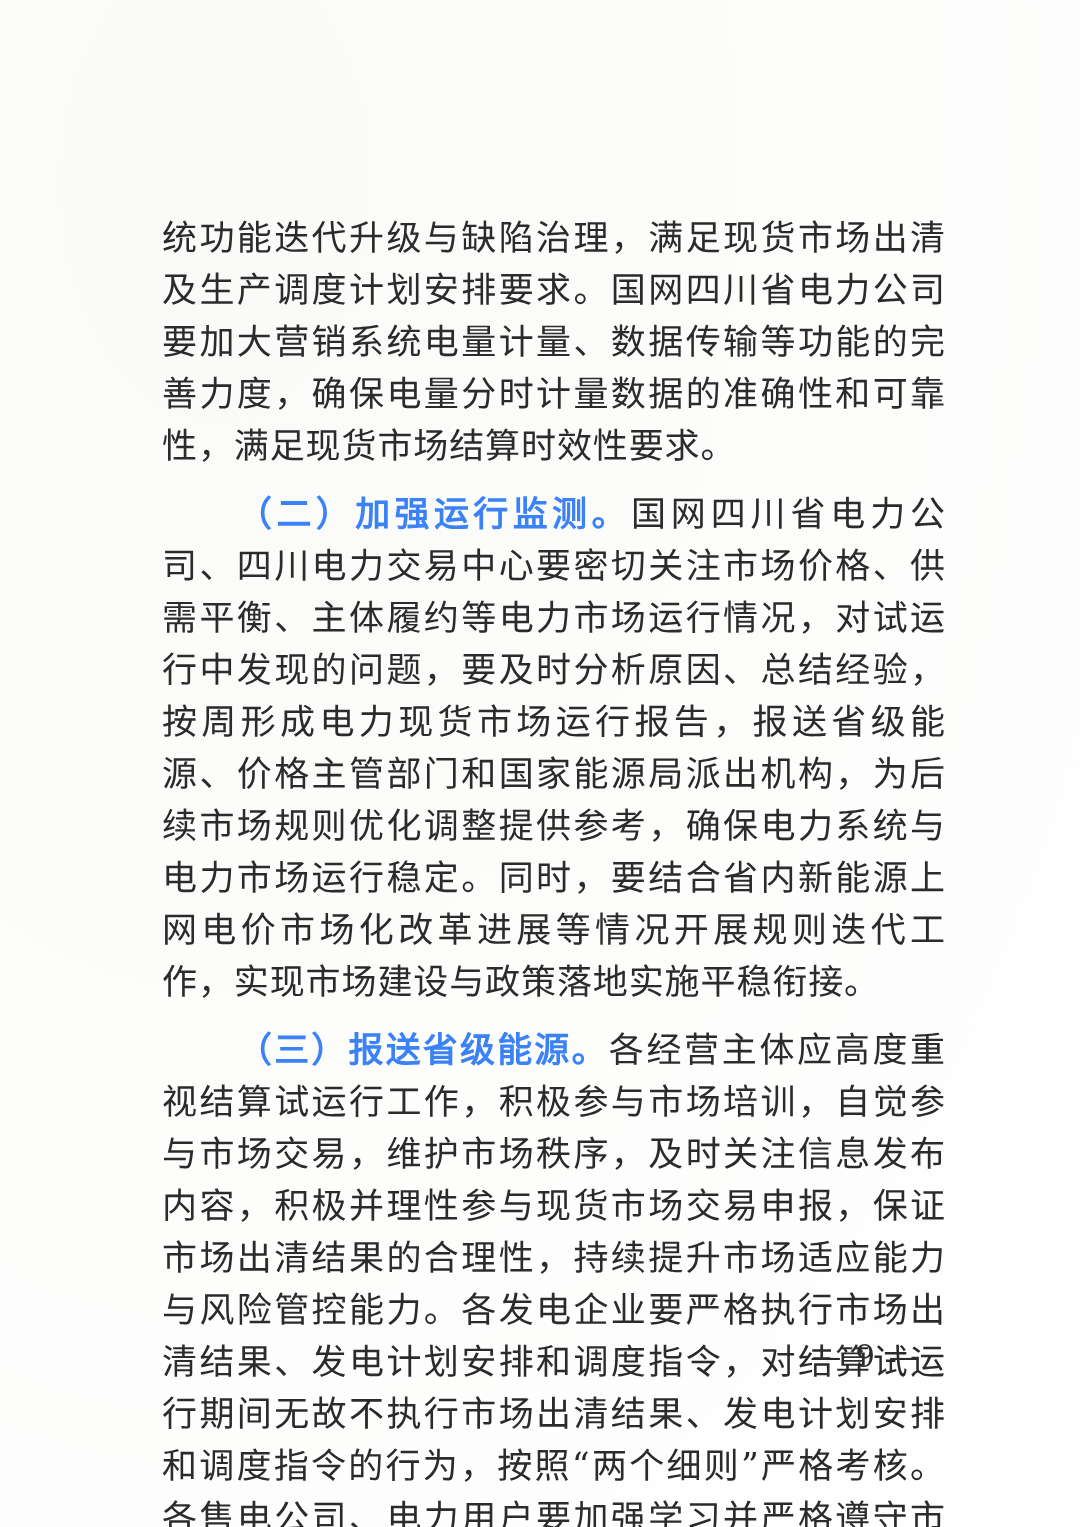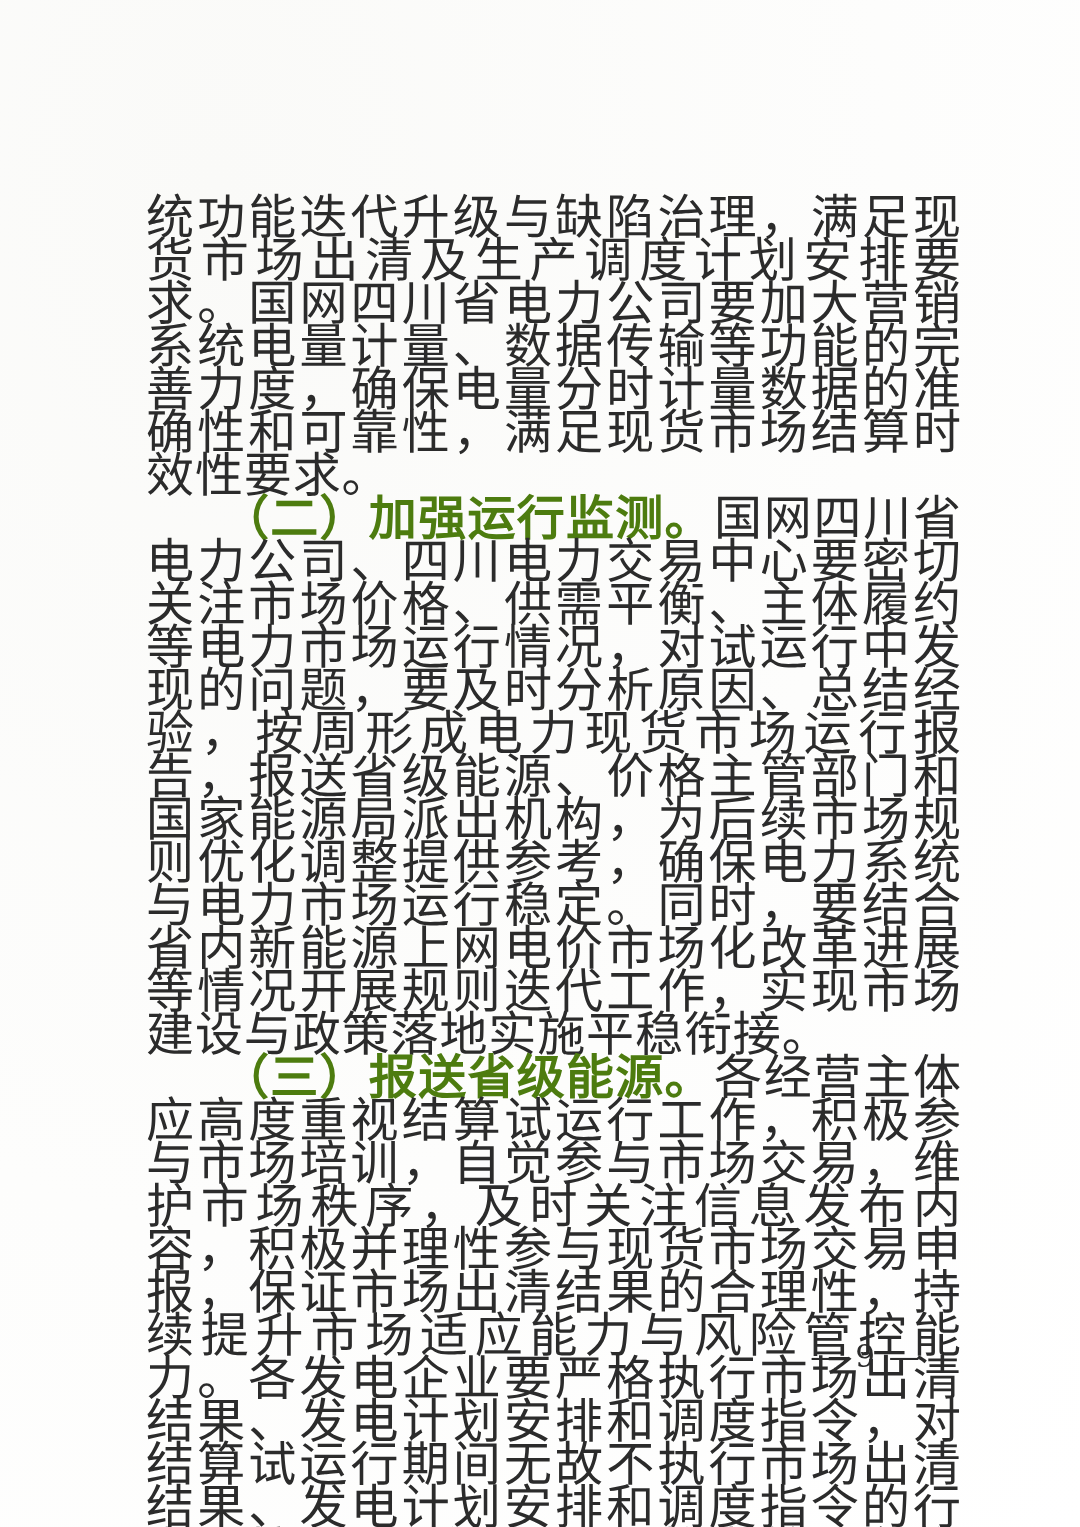--- a/index.html
+++ b/index.html
@@ -35,44 +35,44 @@
 
   
   .text-column {
     position: absolute;
     left: 146px;
     top: 196px;
     width: 816px;
   }
 
   .para {
-    margin: 0;
+    margin: 16px;
     color: #2b2b2b;
-    font-size: 48px;
-    line-height: 43px;
+    font-size: 35px;
+    line-height: 52px;
     text-align: justify;
     text-justify: inter-character;
     letter-spacing: 0.9px;
     text-indent: 0;
     font-weight: 400;
     -webkit-font-smoothing: antialiased;
   }
 
   .para.indent {
     text-indent: 75px;
   }
 
   .para + .para {
     margin-top: 0;
   }
 
   
   .heading-run {
     font-weight: 700;
-    color: #4d7c0f;
+    color: #3b82f6;
     letter-spacing: 0.4px;
   }
 
   
   .page-number {
     position: absolute;
     left: 0;
     right: 0;
     top: 1338px;
     text-align: center;

